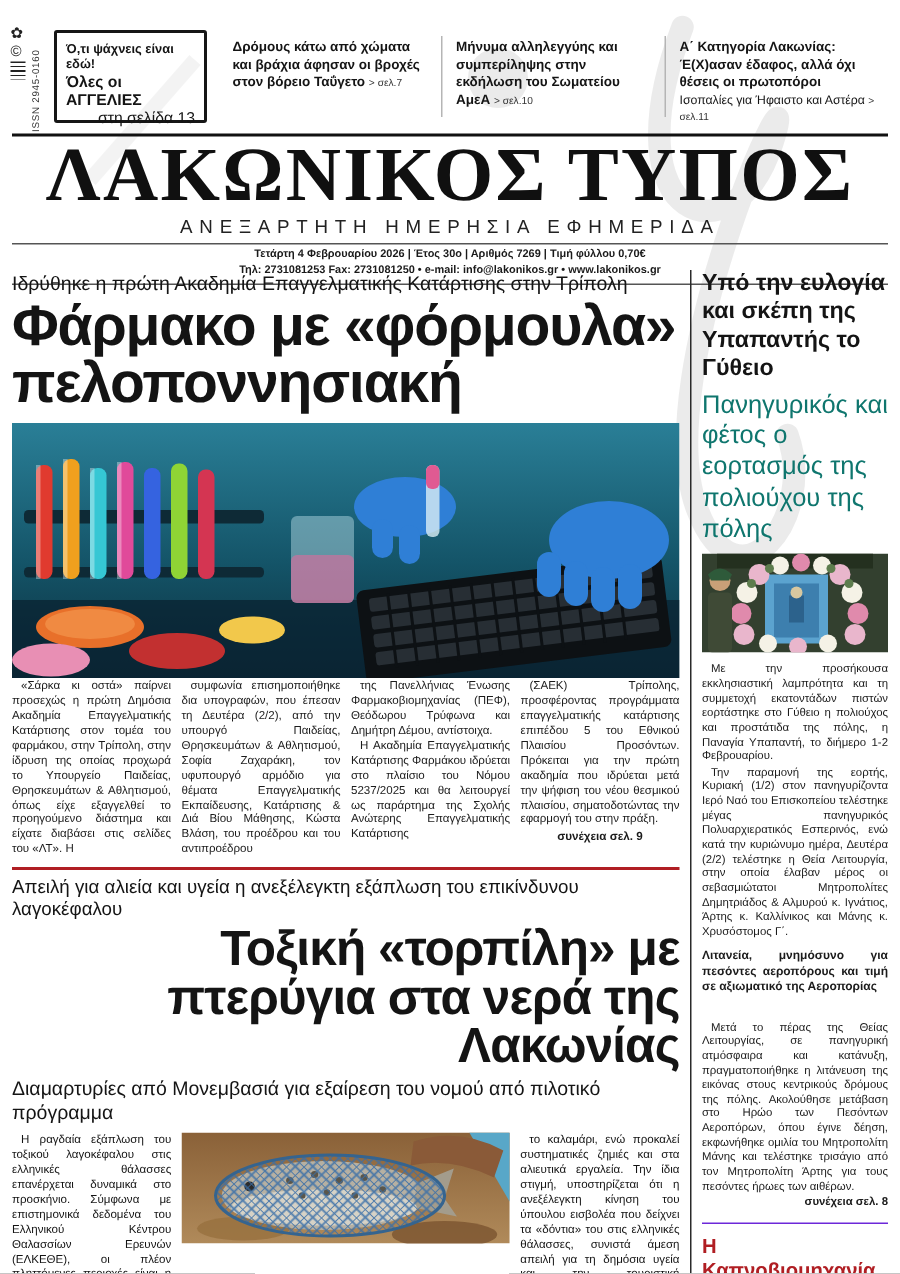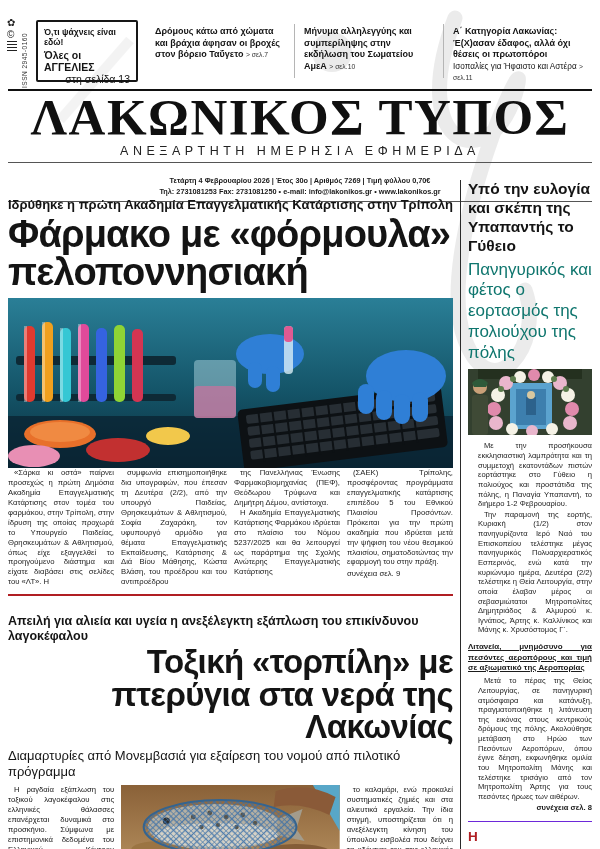--- a/index.html
+++ b/index.html
@@ -24,51 +24,51 @@
   .adbox .l3 { font-size:10.5px; font-weight:normal;text-align:right; }
   .teaser { flex:1 1 0; padding:10px 8px 0 9px; font-size:9px; font-weight:bold; line-height:1.3; }
   .teaser .pg { font-size:6.8px; font-weight:normal; color:#333; }
   .teaser .sub { font-weight:normal; font-size:8.2px; margin-top:1px; }
   .vr { width:1px; background:#b5b5b5; margin:8px 0 10px; flex:0 0 auto; }
 
   
   .masthead { top:89px; left:8px; right:8px; text-align:center; border-top:2.5px solid #111; }
   .mast-title { font-family:"Liberation Serif", serif; font-weight:bold; font-size:51px; line-height:1.04; letter-spacing:1.5px; color:#101010; }
   .mast-sub { font-size:12.5px; letter-spacing:4.5px; color:#222; margin-top:0px; }
-  .dateline { margin-top:4px; border-top:1px solid #555; border-bottom:1px solid #555; padding:13px 0 3px; }
+  .dateline { margin-top:4px; border-top:1px solid #555; border-bottom:1px solid #555; padding:1px 0 3px; }
   .dateline div { font-size:7.3px; font-weight:bold; line-height:1.5; color:#1a1a1a; }
 
   
   .main { top:180px; left:8px; right:8px; bottom:0; display:flex; overflow:hidden; }
   .leftcol { flex:0 0 452px; padding-right:7px; overflow:hidden; }
   .sidebar { flex:1 1 auto; border-left:1px solid #2a2a2a; padding-left:7px; overflow:hidden; }
 
-  .kicker { font-size:13px; font-weight:bold; line-height:1.15; margin:18px 0 3px; }
+  .kicker { font-size:13px; font-weight:normal; line-height:1.15; margin:2px 0 3px; }
   .headline1 { font-size:38px; font-weight:800; line-height:.99; letter-spacing:-.8px; margin-bottom:7px; }
   .photo-frame { width:100%; display:block; }
   .deck { font-size:13.5px; line-height:1.2; margin:6px 0 7px; color:#1c1c1c; }
   .cols { display:flex; gap:7px; }
   .col { flex:1 1 0; font-size:7.7px; line-height:1.29; text-align:justify; color:#1b1b1b; }
   .col p { text-indent:6px; }
-  .cont { display:block; text-align:left; font-weight:normal; font-size:7.8px; margin-top:2px; }
+  .cont { display:block; text-align:center; font-weight:bold; font-size:7.8px; margin-top:2px; }
 
   .red-rule { border-top:2px solid #b01e23; margin:7px 0 4px; }
   .headline2 { font-size:33px; font-weight:800; line-height:.99; letter-spacing:-.6px; margin:1px 0 4px;text-align:right; }
   .deck2 { font-size:13px; line-height:1.2; margin-bottom:6px; }
   .art2body { display:flex; gap:7px; }
   .a2col { flex:1 1 0; font-size:7.7px; line-height:1.29; text-align:justify; }
   .a2col p { text-indent:6px; }
   .a2mid { flex:2.06 1 0; display:flex; flex-direction:column; }
 
   
   .sb-title { font-size:15.5px; font-weight:bold; line-height:1.22; }
   .sb-sub { font-size:17px; line-height:1.22; margin:4px 0 6px; color:#0f766e; }
   .sb-body { font-size:7.6px; line-height:1.27; text-align:justify; color:#1b1b1b; }
-  .sb-body p { text-indent:6px; margin-bottom:1px;margin-left:10px; }
-  .sb-subhead { font-size:8px; font-weight:bold; line-height:1.3; margin:7px 0 3px;text-decoration:underline; }
+  .sb-body p { text-indent:6px; margin-bottom:1px; }
+  .sb-subhead { font-size:8px; font-weight:bold; line-height:1.3; margin:7px 0 16px; }
   .sb-cont { display:block; text-align:right; font-weight:bold; font-size:7.6px; margin-top:1px; }
   .opinion { margin-top:9px; border-top:1px solid #6d28d9; padding-top:7px; }
   .op-title { font-size:13.5px; font-weight:bold; line-height:1.22; color:#b01e23; }
 </style>
 </head>
 <body>
 
 <div class="page">
 
   <svg class="watermark" width="600" height="560" viewBox="0 0 600 560">

